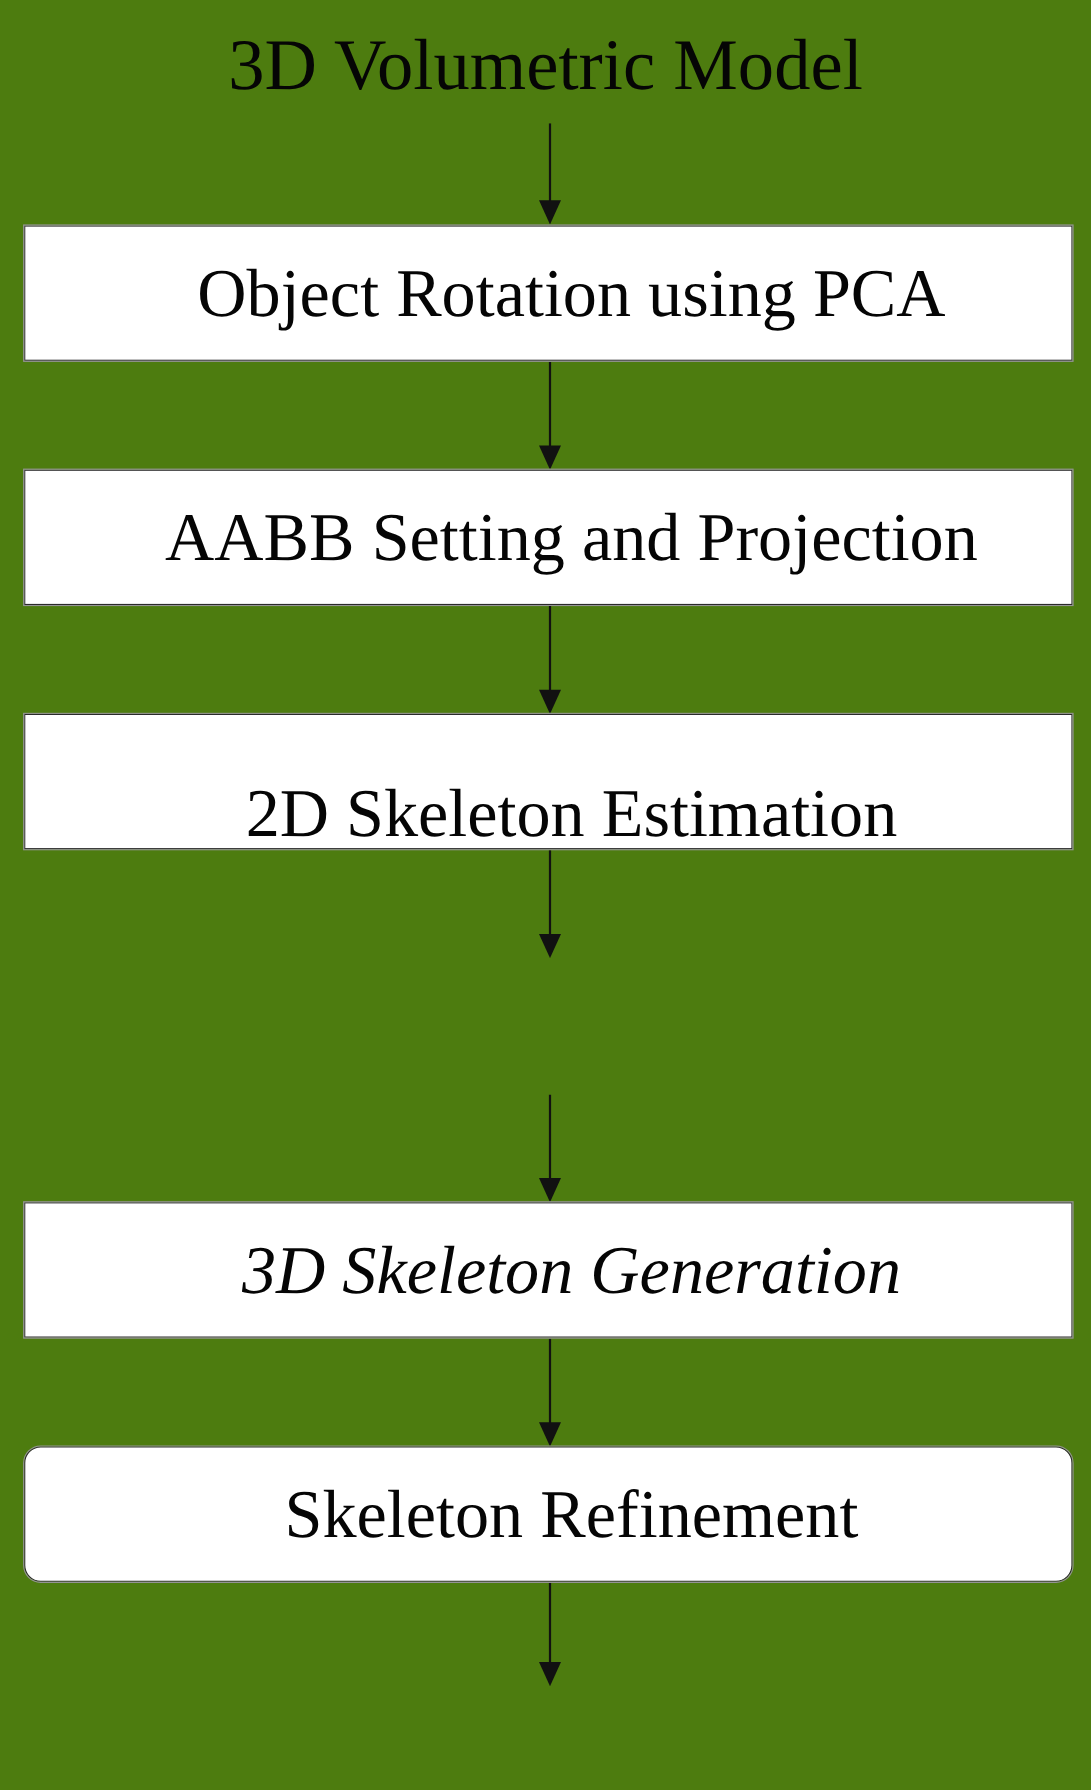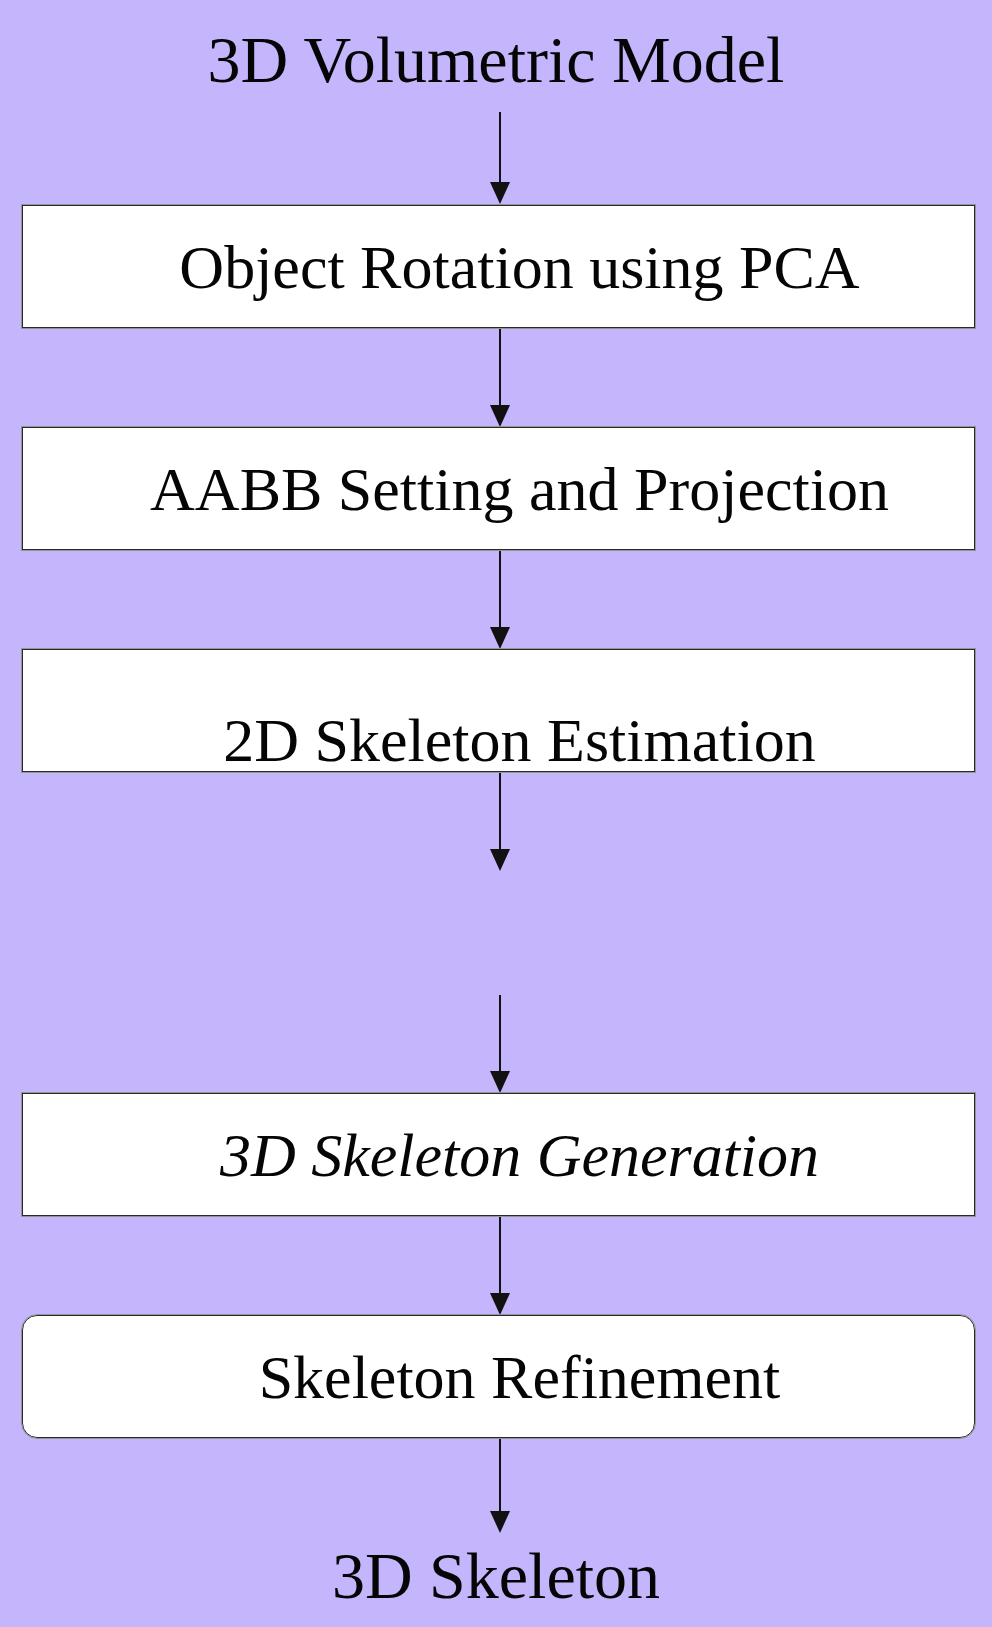--- a/index.html
+++ b/index.html
@@ -4,21 +4,21 @@
 <style>
   html, body {
     margin: 0;
     padding: 0;
     background: #ffffff;
   }
   .canvas {
     position: relative;
     width: 992px;
     height: 1627px;
-    background: #c4b5fd;
+    background: #4d7c0f;
     font-family: "Liberation Serif", "DejaVu Serif", serif;
     color: #000000;
     overflow: hidden;
   }
   .term-label {
     position: absolute;
     left: 0;
     width: 992px;
     text-align: center;
     font-size: 66px;
@@ -109,15 +109,14 @@
 
   <div class="proc-box" style="top:1315px;border-radius:15px;">
     <span>Skeleton Refinement</span>
   </div>
 
   <svg class="arrow" style="top:1439px;" width="24" height="94" viewBox="0 0 24 94">
     <line x1="12" y1="0" x2="12" y2="76" stroke="#111111" stroke-width="2"></line>
     <polygon points="2,72 22,72 12,94" fill="#111111"></polygon>
   </svg>
 
-  <div class="term-label" style="top:1536px;">3D Skeleton</div>
 
 </div>
 
 </body></html>

